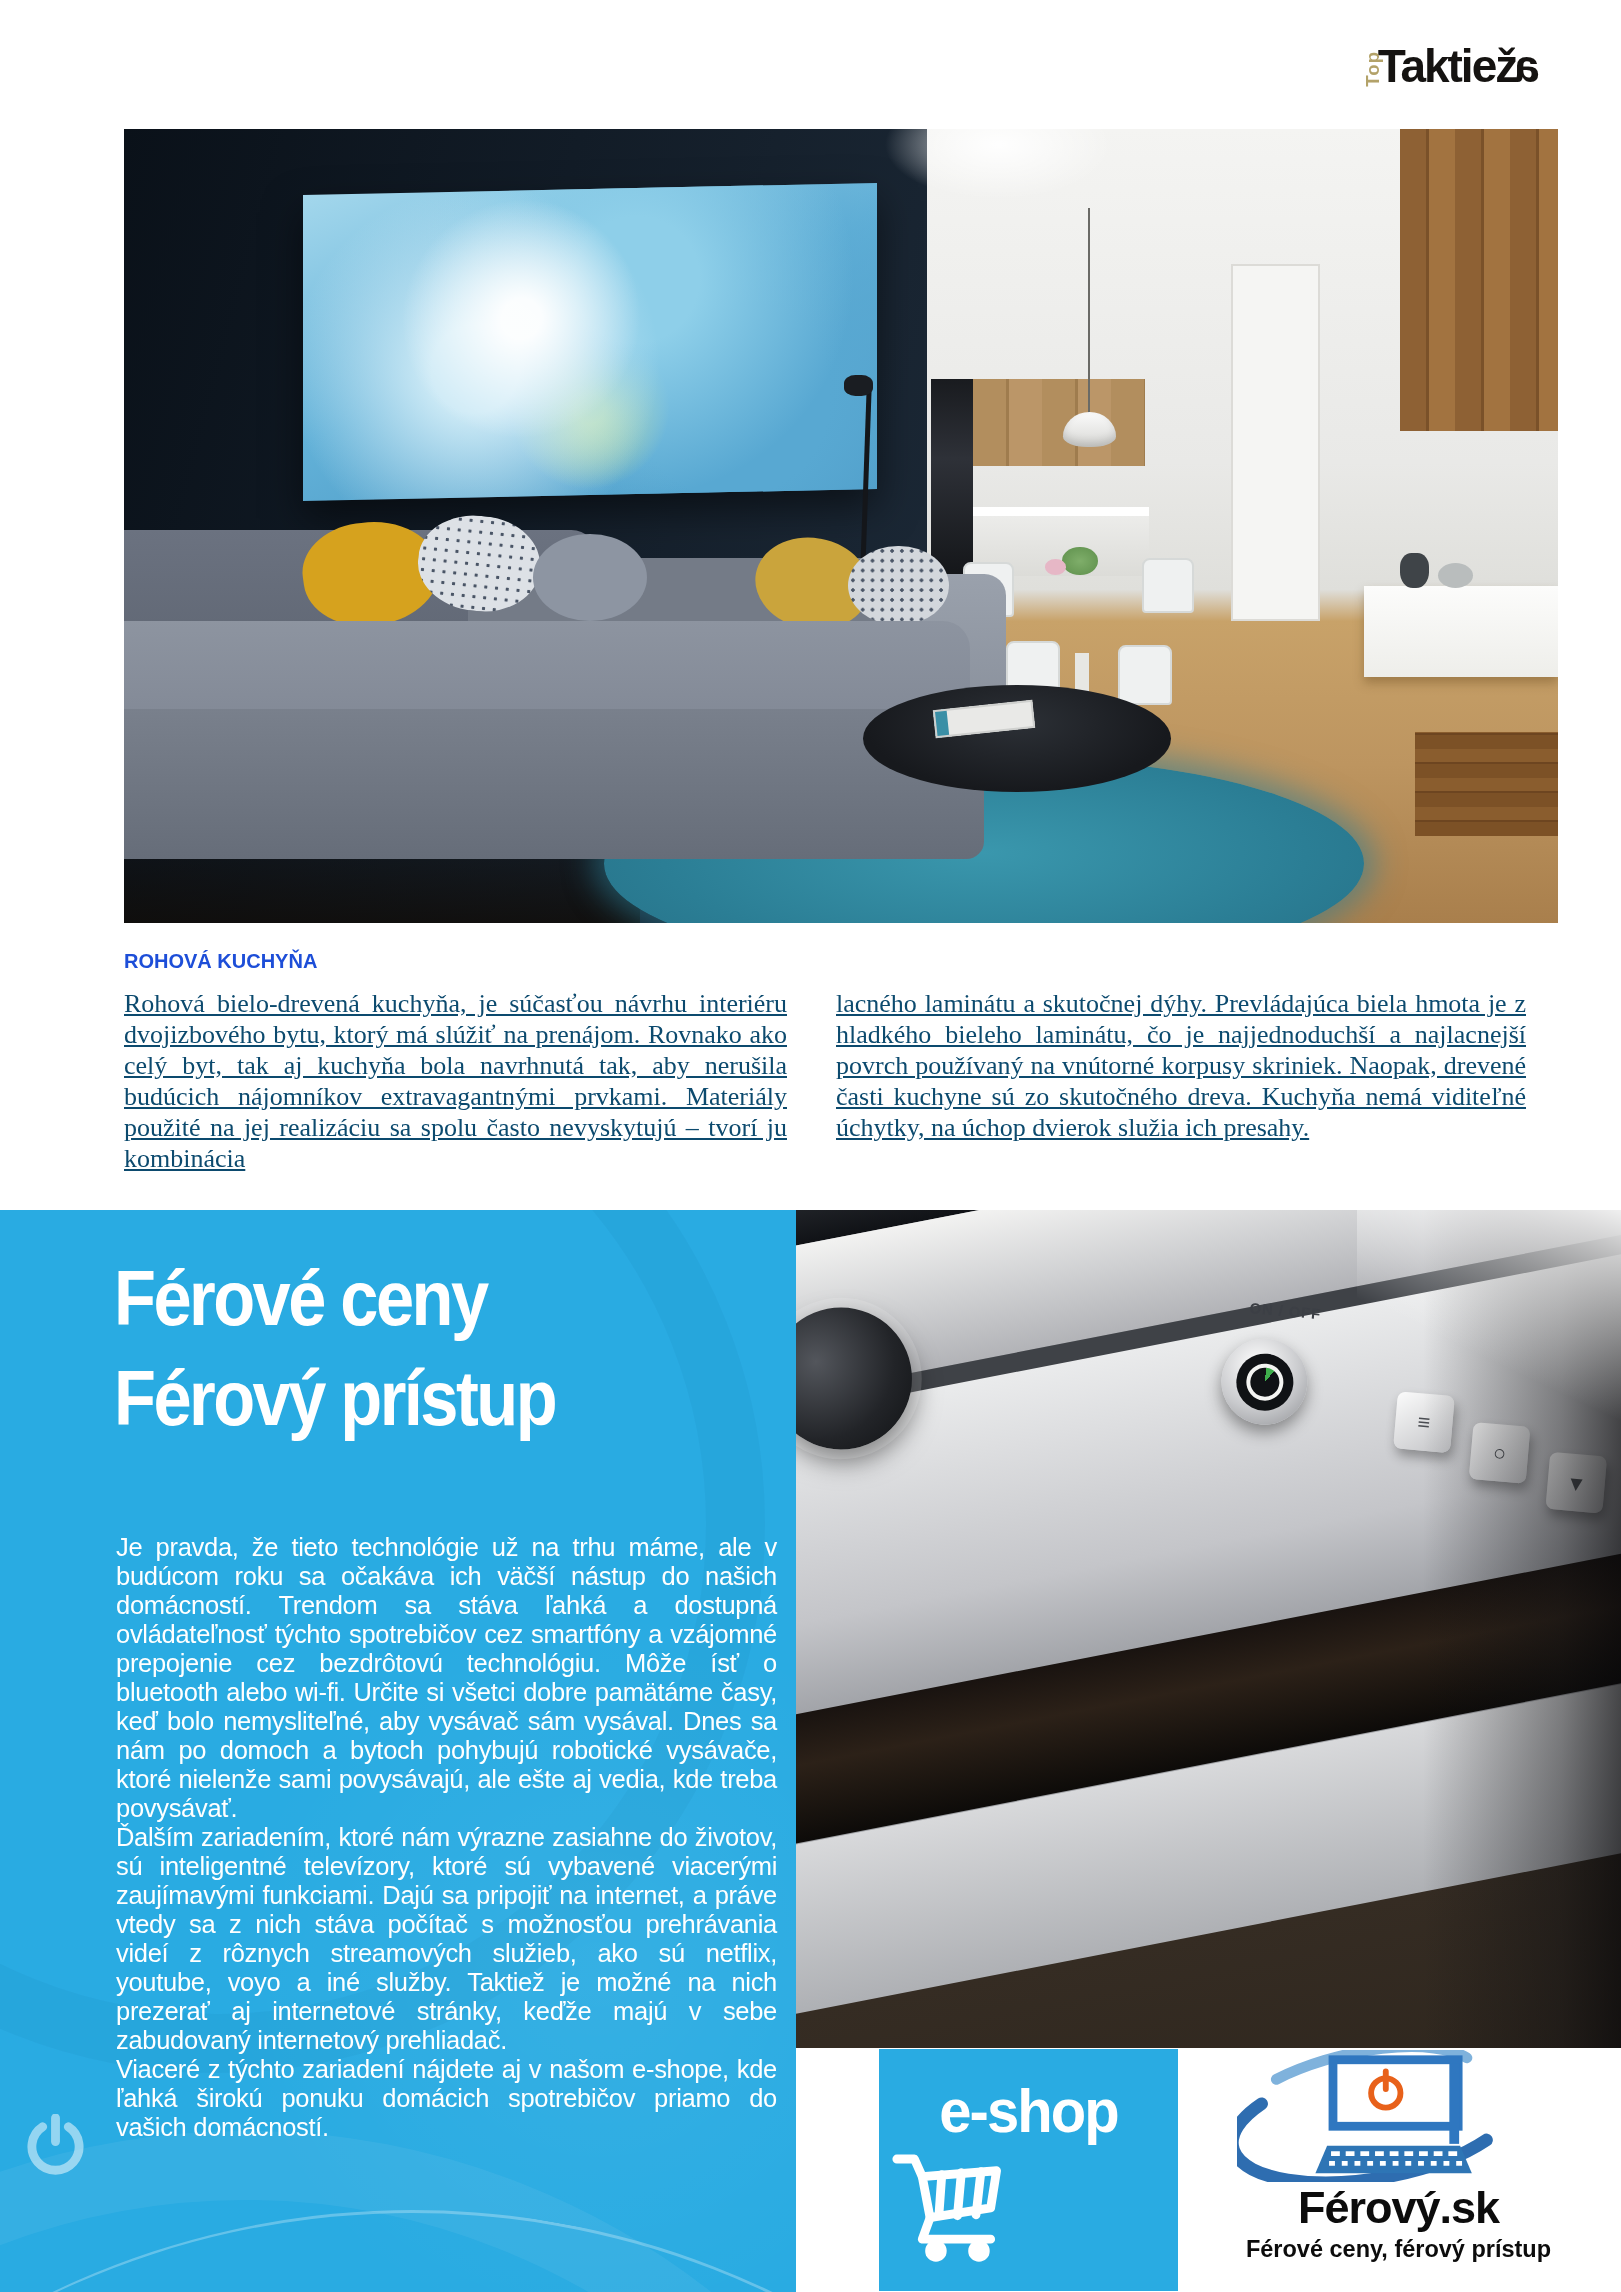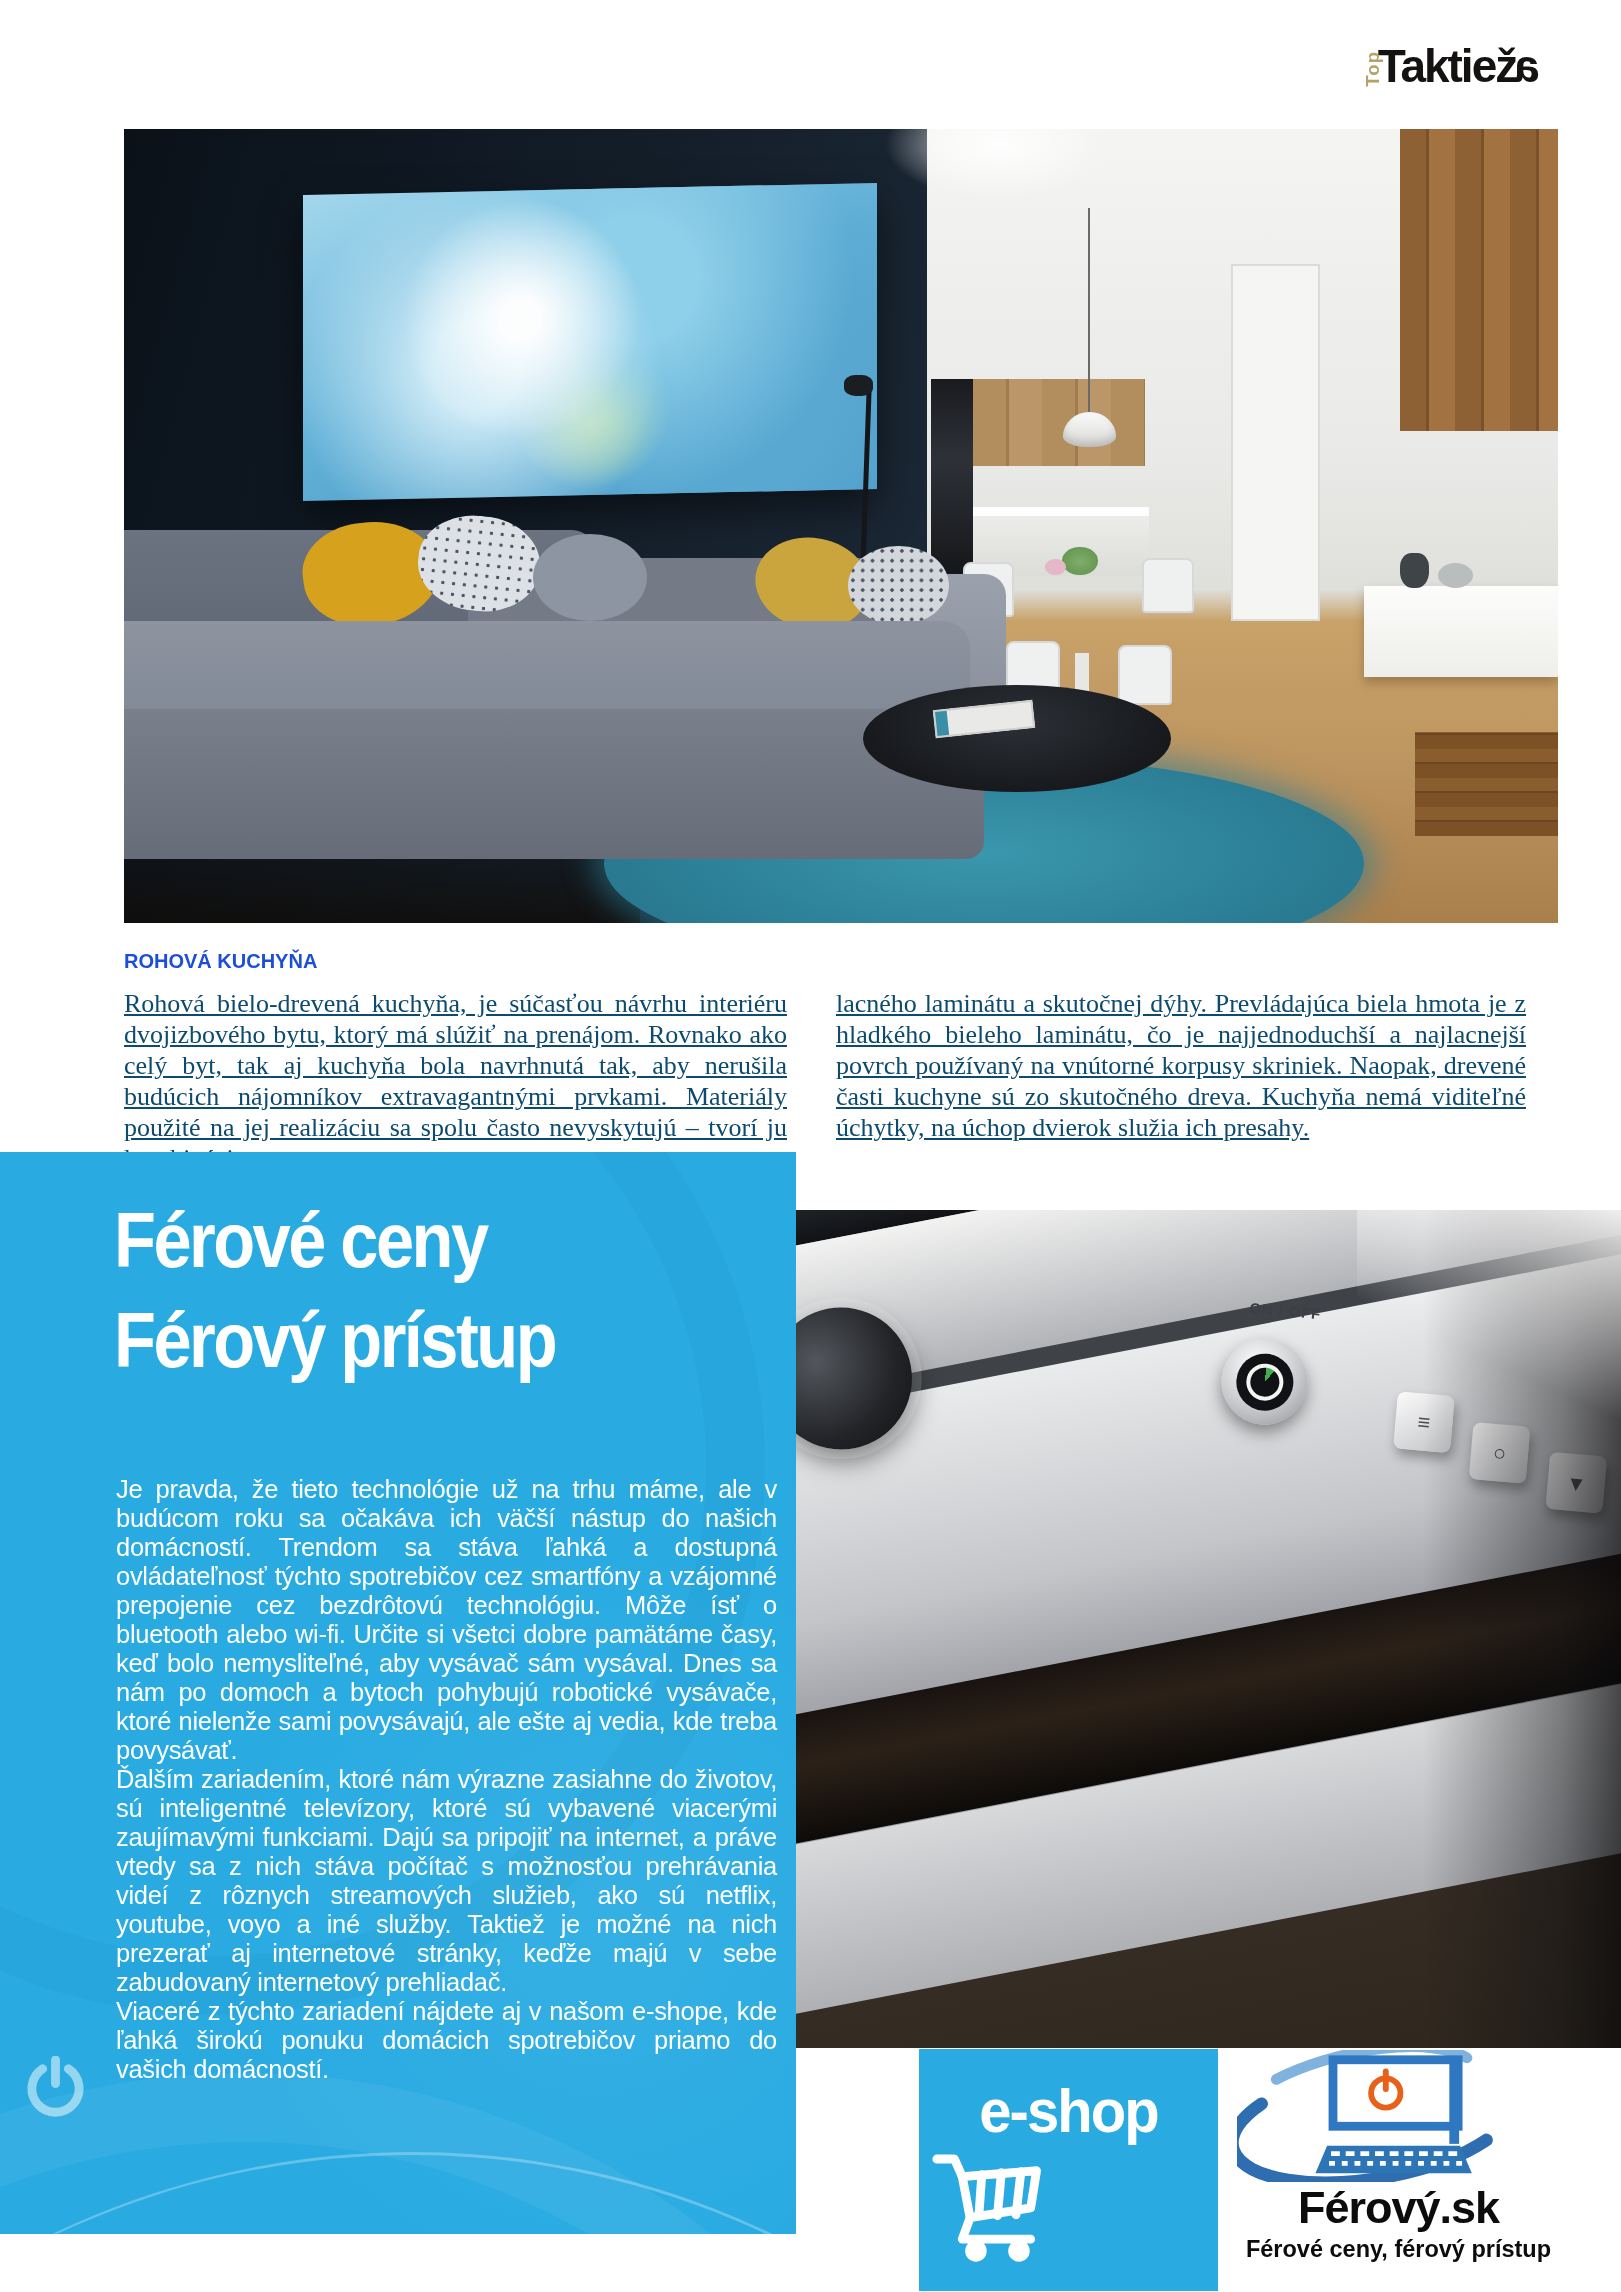--- a/index.html
+++ b/index.html
@@ -78,21 +78,21 @@
      box-shadow:inset 0 0 0 2px #cfd0ce, inset 13.7px 0 0 #3a8fa6;}
 
   
   .article-heading{position:absolute;left:124px;top:950px;font-size:20px;font-weight:bold;color:#1d4ed8;letter-spacing:0;}
   .acol{position:absolute;top:988px;font-family:"Liberation Serif",serif;font-size:26px;line-height:31px;
         color:#0c4a6e;text-align:justify;text-decoration:underline;}
   .acol1{left:124px;width:663px;}
   .acol2{left:836px;width:690px;}
 
   
-  .promo{position:absolute;left:0;top:1152px;width:796px;height:1082px;background:#29abe2;overflow:hidden;}
+  .promo{position:absolute;left:0;top:1210px;width:796px;height:1082px;background:#29abe2;overflow:hidden;}
   .promo .deco{position:absolute;border-radius:50%;}
   .sw1{width:1372px;height:1372px;border:69px solid rgba(255,255,255,.06);left:-510px;top:921px;}
   .sw2{width:980px;height:980px;border:59px solid rgba(0,80,120,.05);left:-333px;top:-235px;}
   .sw3{width:1666px;height:1666px;border-top:3.9px solid rgba(255,255,255,.28);left:-421px;top:1000px;transform:rotate(10deg);}
   .sw4{width:745px;height:745px;left:225px;top:392px;background:radial-gradient(circle,rgba(255,255,255,.06),rgba(255,255,255,0) 70%);}
   .promo-h{position:absolute;left:114px;color:#ffffff;font-weight:bold;font-size:78px;line-height:98px;
            letter-spacing:-2.9px;transform:scaleX(.88);transform-origin:left center;white-space:nowrap;}
   .promo-body{position:absolute;left:116px;top:323px;width:661px;color:#ffffff;font-size:25.5px;line-height:29px;
               text-align:justify;letter-spacing:-0.3px;}
   .promo-body p{margin:0;}
@@ -125,21 +125,21 @@
      display:flex;align-items:center;justify-content:center;color:#4a4d52;font-size:21.6px;font-weight:bold;}
   .sqb1{left:206px;top:78px;}
   .sqb2{left:284px;top:102px;}
   .sqb3{left:363px;top:125px;}
   .appl-shade{position:absolute;right:0;top:0;width:24%;height:100%;
      background:linear-gradient(90deg,rgba(15,15,17,0),rgba(15,15,17,.45) 70%,rgba(8,8,10,.7));}
   .appl-bright{position:absolute;right:0;top:0;width:32%;height:26%;
      background:linear-gradient(205deg,rgba(255,255,255,.92),rgba(255,255,255,0) 62%);}
 
   
-  .eshop{position:absolute;left:879px;top:2049px;width:299px;height:242px;background:#29abe2;cursor:pointer;margin-left:40px;}
+  .eshop{position:absolute;left:879px;top:2049px;width:299px;height:242px;background:#29abe2;cursor:pointer;}
   .eshop-label{margin-top:27.4px;text-align:center;color:#ffffff;font-size:61px;font-weight:bold;
                letter-spacing:-2px;transform:scaleX(.95);}
   .eshop-cart{position:absolute;left:9.8px;top:96px;}
 
   
   .ferovka{position:absolute;left:1237px;top:2050px;width:323px;height:235px;cursor:pointer;}
   .ferovka-name{text-align:center;font-size:45px;font-weight:bold;color:#0c0c0c;letter-spacing:-1px;margin-top:-3.9px;}
   .ferovka-tagline{text-align:center;font-size:23.5px;font-weight:bold;color:#0c0c0c;margin-top:2px;white-space:nowrap;}
 </style>
 </head>

